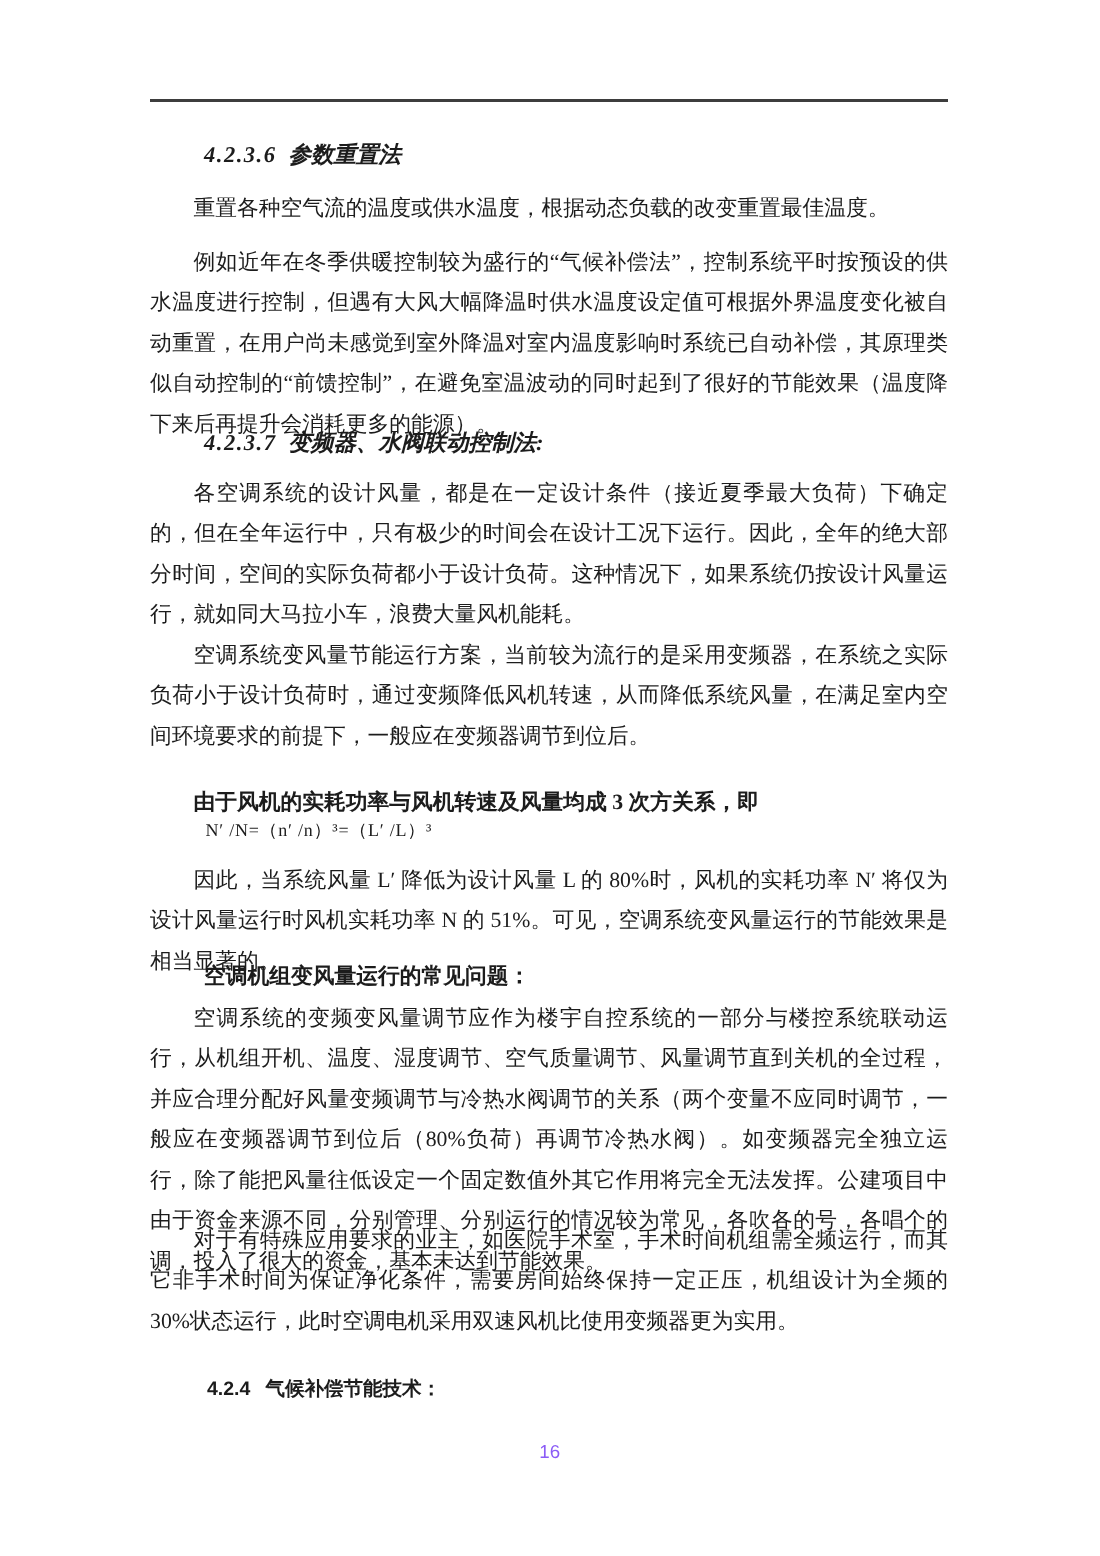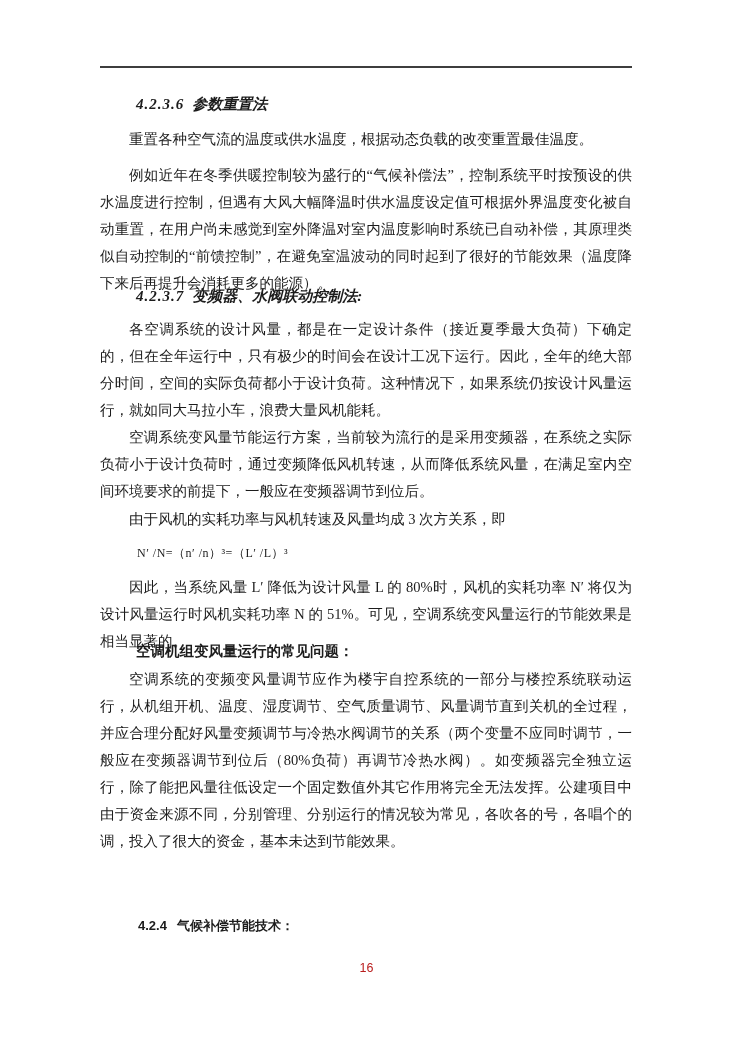--- a/index.html
+++ b/index.html
@@ -71,21 +71,21 @@
     margin-right: 10px;
   }
   .footer {
     position: absolute;
     left: 0;
     top: 961px;
     width: 100%;
     text-align: center;
     font-size: 12.5px;
     font-family: "Liberation Sans", "DejaVu Sans", sans-serif;
-    color: #b91c1c;
+    color: #8b5cf6;
   }
 </style>
 </head>
 <body>
 
 <div class="page">
 
   <div class="header-rule"></div>
 
   <h3 class="block sub-heading" style="top:94px;"><span class="num">4.2.3.6</span><span>参数重置法</span></h3>
@@ -93,28 +93,29 @@
   <p class="block body-par" style="top:126px;">重置各种空气流的温度或供水温度，根据动态负载的改变重置最佳温度。</p>
 
   <p class="block body-par" style="top:162px;">例如近年在冬季供暖控制较为盛行的“气候补偿法”，控制系统平时按预设的供水温度进行控制，但遇有大风大幅降温时供水温度设定值可根据外界温度变化被自动重置，在用户尚未感觉到室外降温对室内温度影响时系统已自动补偿，其原理类似自动控制的“前馈控制”，在避免室温波动的同时起到了很好的节能效果（温度降下来后再提升会消耗更多的能源）。</p>
 
   <h3 class="block sub-heading" style="top:286px;"><span class="num">4.2.3.7</span><span>变频器、水阀联动控制法:</span></h3>
 
   <p class="block body-par" style="top:316px;">各空调系统的设计风量，都是在一定设计条件（接近夏季最大负荷）下确定的，但在全年运行中，只有极少的时间会在设计工况下运行。因此，全年的绝大部分时间，空间的实际负荷都小于设计负荷。这种情况下，如果系统仍按设计风量运行，就如同大马拉小车，浪费大量风机能耗。</p>
 
   <p class="block body-par" style="top:424px;">空调系统变风量节能运行方案，当前较为流行的是采用变频器，在系统之实际负荷小于设计负荷时，通过变频降低风机转速，从而降低系统风量，在满足室内空间环境要求的前提下，一般应在变频器调节到位后。</p>
 
-  <p class="block body-par" style="top:506px;">由于风机的实耗功率与风机转速及风量均成 3 次方关系，即</p>
+  <p class="block body-par" style="top:522px;font-weight:bold;">由于风机的实耗功率与风机转速及风量均成 3 次方关系，即</p>
 
   <p class="block formula" style="top:540px;">N′ /N=（n′ /n）³=（L′ /L）³</p>
 
   <p class="block body-par" style="top:574px;">因此，当系统风量 L′ 降低为设计风量 L 的 80%时，风机的实耗功率 N′ 将仅为设计风量运行时风机实耗功率 N 的 51%。可见，空调系统变风量运行的节能效果是相当显著的。</p>
 
   <p class="block bold-par-heading" style="top:638px;">空调机组变风量运行的常见问题：</p>
 
   <p class="block body-par" style="top:666px;">空调系统的变频变风量调节应作为楼宇自控系统的一部分与楼控系统联动运行，从机组开机、温度、湿度调节、空气质量调节、风量调节直到关机的全过程，并应合理分配好风量变频调节与冷热水阀调节的关系（两个变量不应同时调节，一般应在变频器调节到位后（80%负荷）再调节冷热水阀）。如变频器完全独立运行，除了能把风量往低设定一个固定数值外其它作用将完全无法发挥。公建项目中由于资金来源不同，分别管理、分别运行的情况较为常见，各吹各的号，各唱个的调，投入了很大的资金，基本未达到节能效果。</p>
 
+  <p class="block body-par" style="top:814px;">对于有特殊应用要求的业主，如医院手术室，手术时间机组需全频运行，而其它非手术时间为保证净化条件，需要房间始终保持一定正压，机组设计为全频的 30%状态运行，此时空调电机采用双速风机比使用变频器更为实用。</p>
 
   <h2 class="block big-heading" style="top:914px;"><span class="num">4.2.4</span><span>气候补偿节能技术：</span></h2>
 
   <div class="footer">16</div>
 
 </div>
 
 </body></html>

